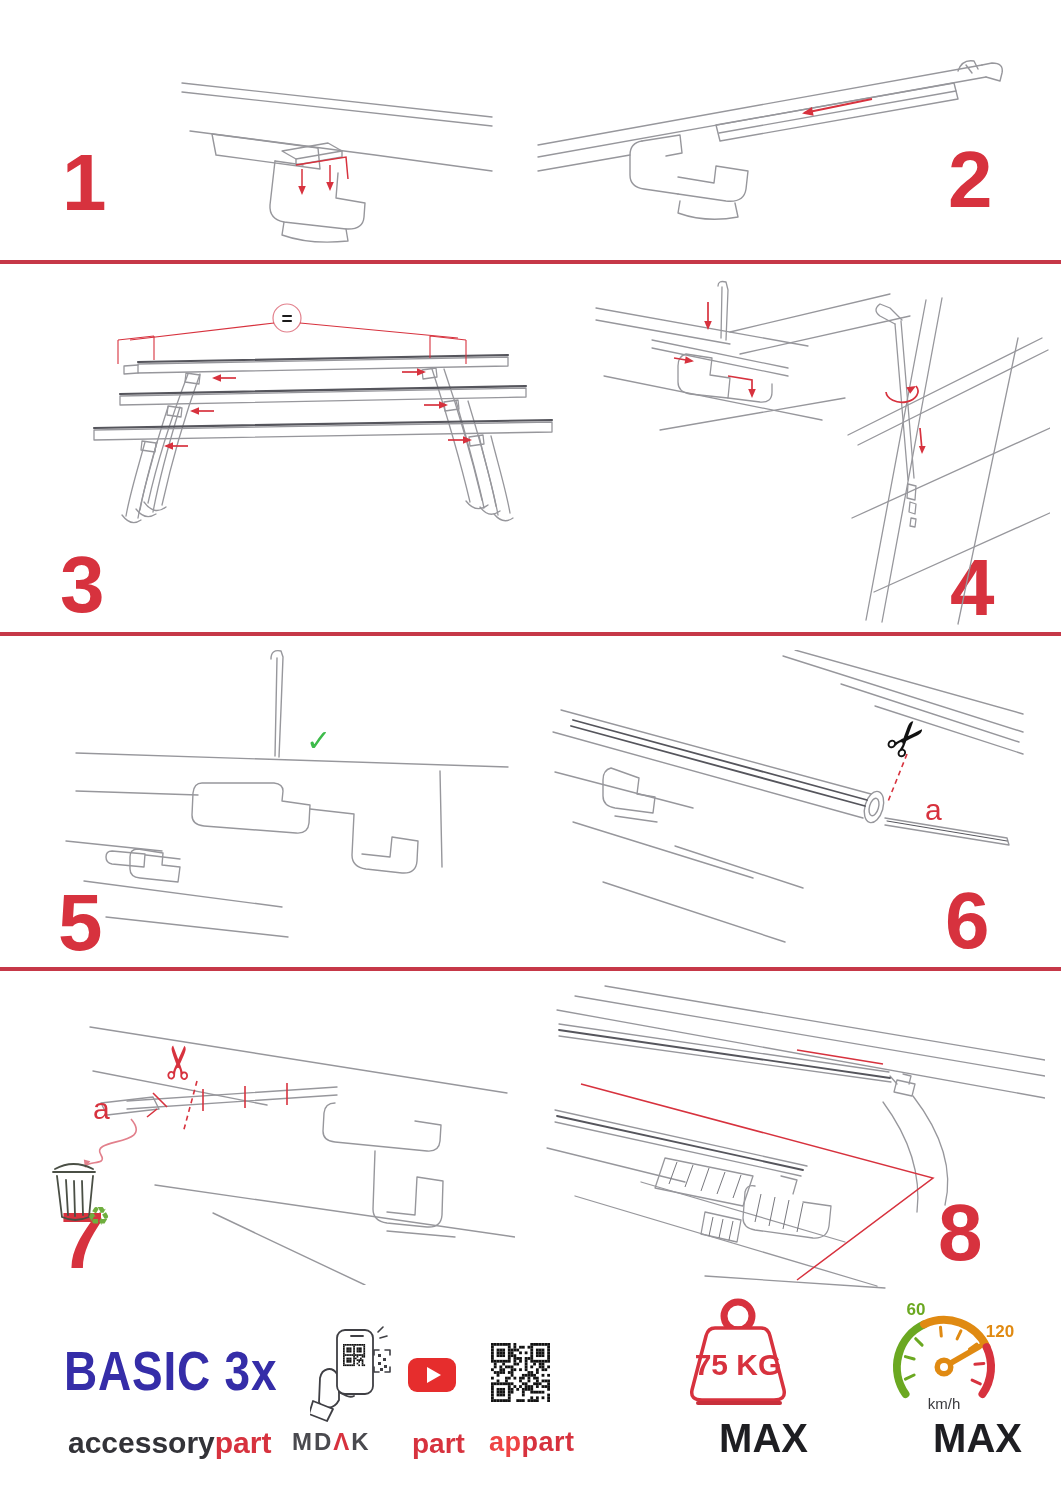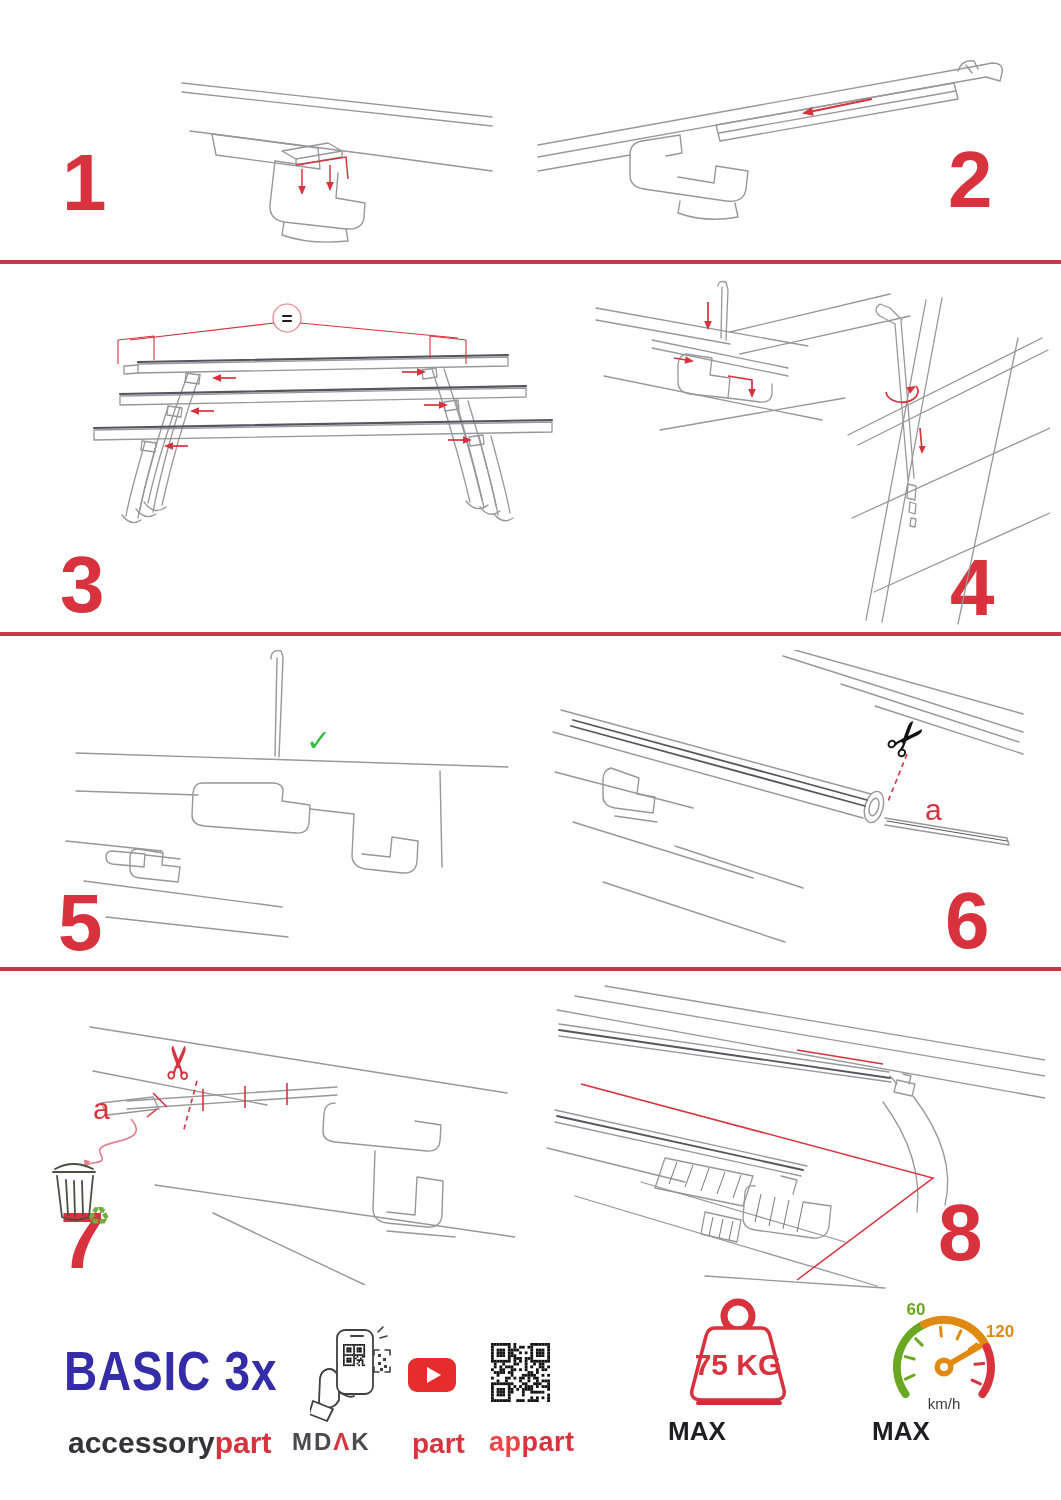--- a/index.html
+++ b/index.html
@@ -22,21 +22,21 @@
   .brand-title{position:absolute;left:64px;top:1338px;font-size:56px;font-weight:700;letter-spacing:1px;color:var(--blue);transform:scaleX(0.82);transform-origin:left top;white-space:nowrap;}
   .brand-sub{position:absolute;left:68px;top:1426px;font-size:30px;font-weight:700;letter-spacing:0;white-space:nowrap;}
   .brand-sub .b1{color:#333338;}
   .brand-sub .b2{color:var(--red);}
   .mdak{position:absolute;left:292px;top:1428px;font-size:24px;font-weight:700;letter-spacing:2px;color:#4a4a4f;white-space:nowrap;}
   .mdak .lam{color:var(--red);}
   .ipqi{position:absolute;left:412px;top:1428px;font-size:28px;font-weight:600;color:var(--red);white-space:nowrap;}
   .apline{position:absolute;left:489px;top:1427px;font-size:27px;font-weight:700;letter-spacing:0.5px;white-space:nowrap;}
   .apline .a1{color:#ef4444;}
   .apline .a2{color:var(--red);}
-  .max-label{position:absolute;font-size:26px;font-weight:600;letter-spacing:0px;color:#1e1e22;text-align:left;}
+  .max-label{position:absolute;font-size:40px;font-weight:600;letter-spacing:0px;color:#1e1e22;text-align:right;}
 </style>
 </head>
 <body>
 
 <div class="page">
 
   <div class="num" style="left:62px;top:143px;">1</div>
   <svg class="art" style="left:170px;top:45px;" width="330" height="200" viewBox="0 0 330 200">
     <g stroke="#97979c" stroke-width="1.4" fill="none" stroke-linecap="round" stroke-linejoin="round">
       <path d="M12,38 L322,72"></path>

